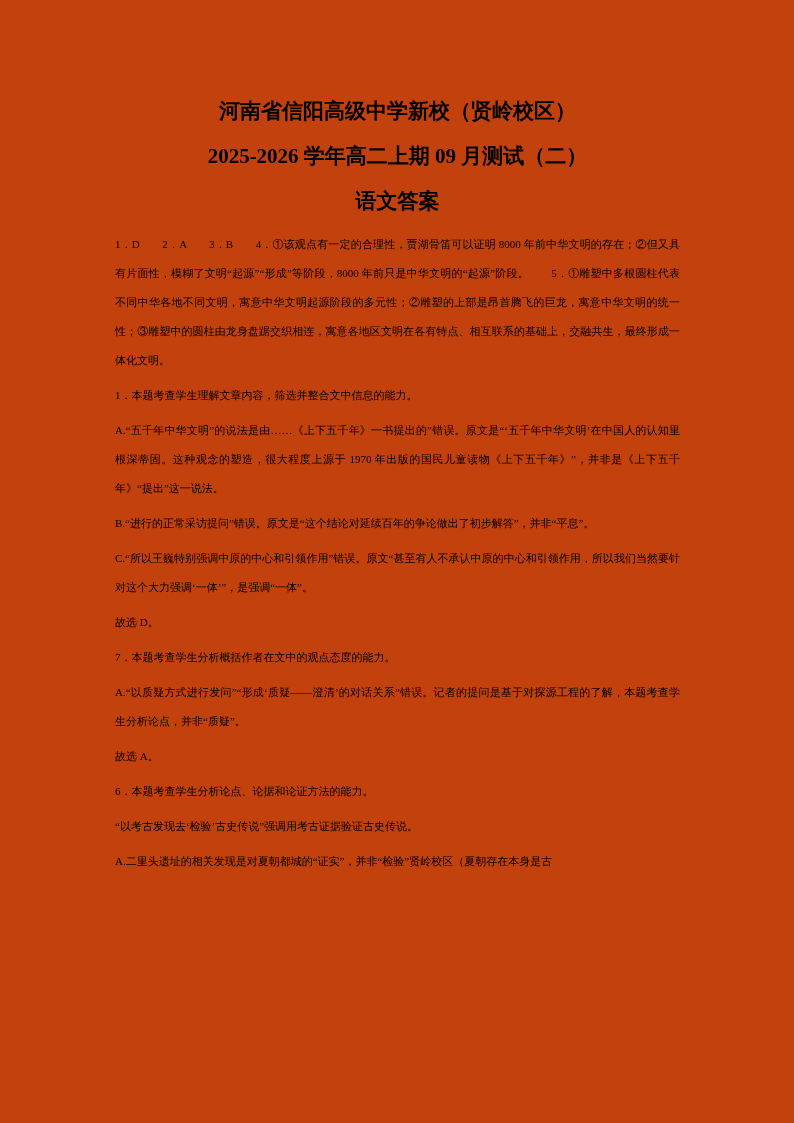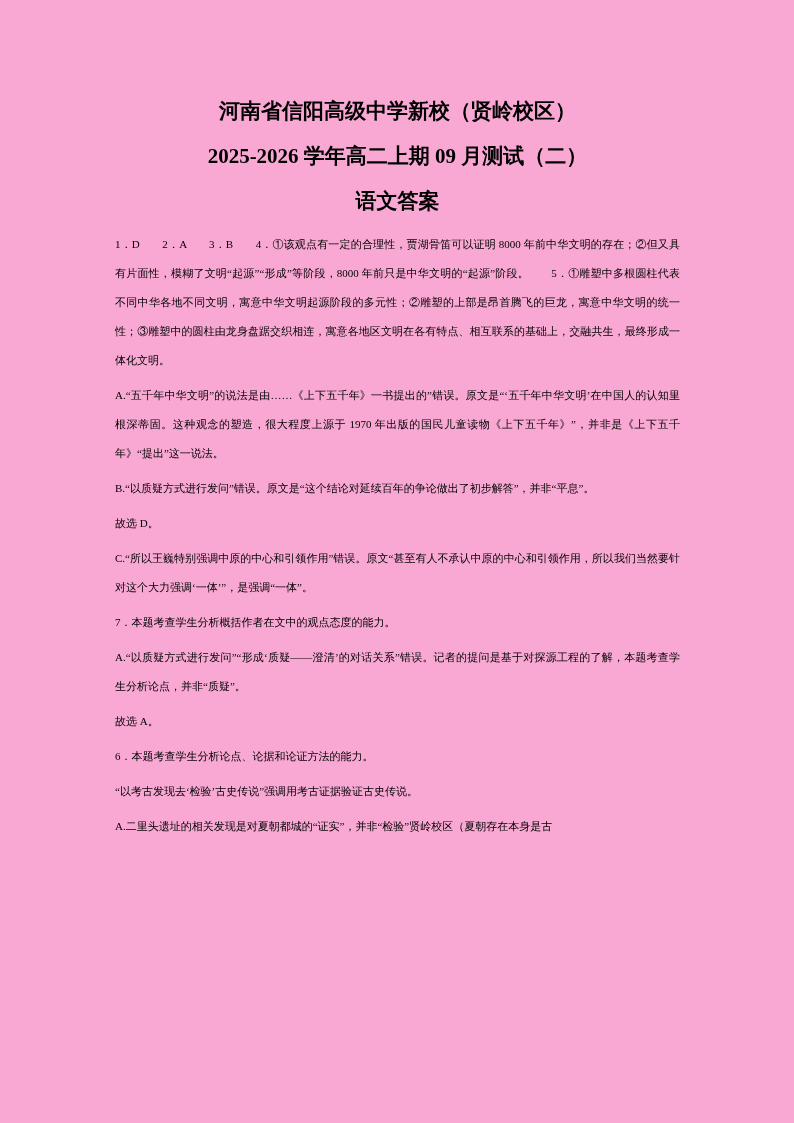--- a/index.html
+++ b/index.html
@@ -6,21 +6,21 @@
     margin: 0;
     padding: 0;
     background: #ffffff;
   }
   .page {
     position: relative;
     width: 794px;
     height: 1123px;
     box-sizing: border-box;
     margin: 0 auto;
-    background: #f9a8d4;
+    background: #c2410c;
     padding: 96px 114px 40px 115px;
     overflow: hidden;
     font-family: "Liberation Serif", "DejaVu Serif", serif;
     color: #000000;
   }
   .title {
     text-align: center;
     font-weight: bold;
     font-size: 21px;
     line-height: 30px;
@@ -42,24 +42,25 @@
 <body>
 
 <div class="page">
 
   <div class="title">河南省信阳高级中学新校（贤岭校区）</div>
   <div class="title">2025-2026 学年高二上期 09 月测试（二）</div>
   <div class="title title-subject">语文答案</div>
 
   <div class="body-text">
     <p class="para">1．D　　2．A　　3．B　　4．①该观点有一定的合理性，贾湖骨笛可以证明 8000 年前中华文明的存在；②但又具有片面性，模糊了文明“起源”“形成”等阶段，8000 年前只是中华文明的“起源”阶段。　　5．①雕塑中多根圆柱代表不同中华各地不同文明，寓意中华文明起源阶段的多元性；②雕塑的上部是昂首腾飞的巨龙，寓意中华文明的统一性；③雕塑中的圆柱由龙身盘踞交织相连，寓意各地区文明在各有特点、相互联系的基础上，交融共生，最终形成一体化文明。</p>
+    <p class="para">1．本题考查学生理解文章内容，筛选并整合文中信息的能力。</p>
     <p class="para">A.“五千年中华文明”的说法是由……《上下五千年》一书提出的”错误。原文是“‘五千年中华文明’在中国人的认知里根深蒂固。这种观念的塑造，很大程度上源于 1970 年出版的国民儿童读物《上下五千年》”，并非是《上下五千年》“提出”这一说法。</p>
-    <p class="para">B.“以质疑方式进行发问”错误。原文是“这个结论对延续百年的争论做出了初步解答”，并非“平息”。</p>
+    <p class="para">B.“进行的正常采访提问”错误。原文是“这个结论对延续百年的争论做出了初步解答”，并非“平息”。</p>
+    <p class="para">C.“所以王巍特别强调中原的中心和引领作用”错误。原文“甚至有人不承认中原的中心和引领作用，所以我们当然要针对这个大力强调‘一体’”，是强调“一体”。</p>
     <p class="para">故选 D。</p>
-    <p class="para">C.“所以王巍特别强调中原的中心和引领作用”错误。原文“甚至有人不承认中原的中心和引领作用，所以我们当然要针对这个大力强调‘一体’”，是强调“一体”。</p>
     <p class="para">7．本题考查学生分析概括作者在文中的观点态度的能力。</p>
     <p class="para">A.“以质疑方式进行发问”“形成‘质疑——澄清’的对话关系”错误。记者的提问是基于对探源工程的了解，本题考查学生分析论点，并非“质疑”。</p>
     <p class="para">故选 A。</p>
     <p class="para">6．本题考查学生分析论点、论据和论证方法的能力。</p>
     <p class="para">“以考古发现去‘检验’古史传说”强调用考古证据验证古史传说。</p>
     <p class="para">A.二里头遗址的相关发现是对夏朝都城的“证实”，并非“检验”贤岭校区（夏朝存在本身是古</p>
   </div>
 
 </div>
 

